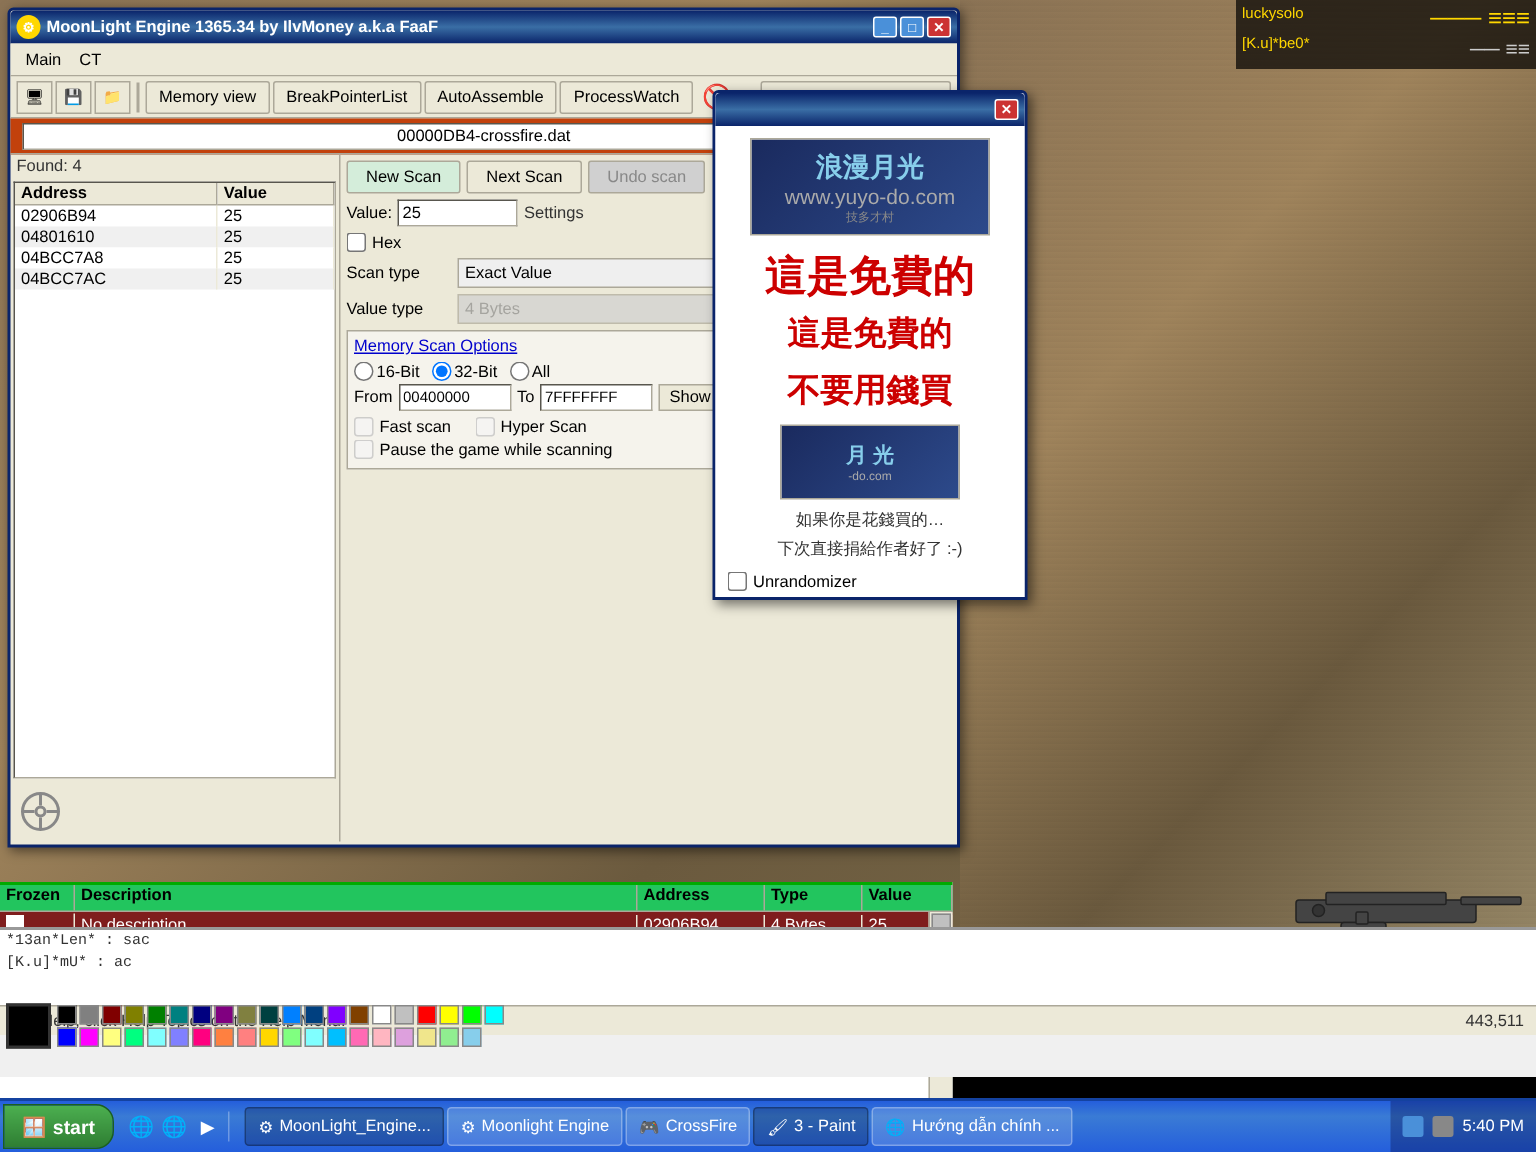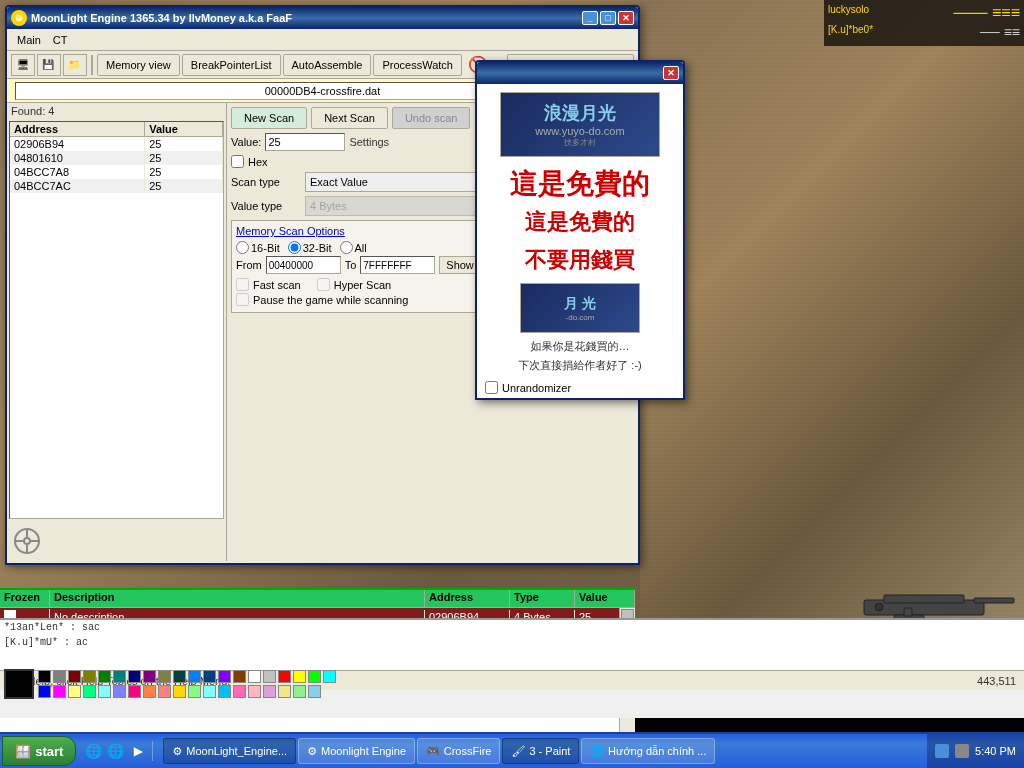--- a/index.html
+++ b/index.html
@@ -134,21 +134,21 @@
     }
 
     .add-address-btn {
       margin-left: auto;
       background: #ECE9D8;
     }
 
     
     .filepath-bar {
       height: 24px;
-      background: #fef9c3;
+      background: #c2410c;
       display: flex;
       align-items: center;
       padding: 0 8px;
       border-bottom: 1px solid #ACA899;
     }
 
     .filepath-input {
       flex: 1;
       height: 18px;
       border: 1px inset #ACA899;
@@ -987,21 +987,21 @@
 <div class="ad-popup">
   <div class="ad-titlebar">
     <span></span>
     <div class="ad-close">✕</div>
   </div>
   <div class="ad-content">
 
     <div class="ad-logo-area">
       <div style="width:160px;height:65px;background:linear-gradient(135deg,#1a2a5e,#2d4a8b);border:1px solid #ACA899;display:flex;flex-direction:column;align-items:center;justify-content:center;">
         <div style="color:#87CEEB;font-size:18px;font-weight:bold;">浪漫月光</div>
-        <div style="color:#aaa;font-size:11px;">www.yuyo-do.com</div>
+        <div style="color:#aaa;font-size:14px;">www.yuyo-do.com</div>
         <div style="color:#888;font-size:8px;">技多才村</div>
       </div>
     </div>
 
     <div class="ad-main-text">這是免費的</div>
     <div class="ad-sub-text">這是免費的</div>
     <div style="font-size:22px;font-weight:bold;color:#CC0000;text-align:center;margin-bottom:8px;">不要用錢買</div>
 
     <div style="display:flex;justify-content:center;margin-bottom:6px;">
       <div style="width:120px;height:50px;background:linear-gradient(135deg,#1a2a5e,#2d4a8b);border:1px solid #ACA899;display:flex;flex-direction:column;align-items:center;justify-content:center;">

